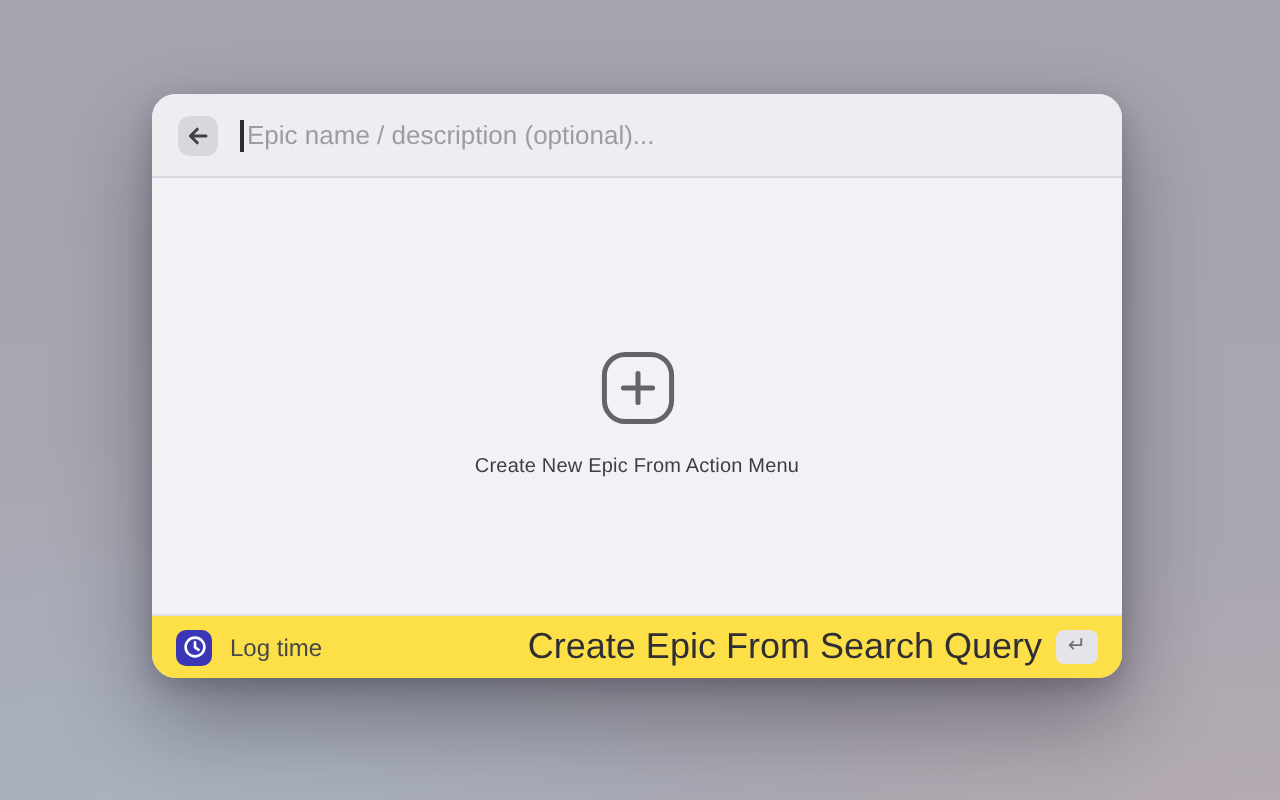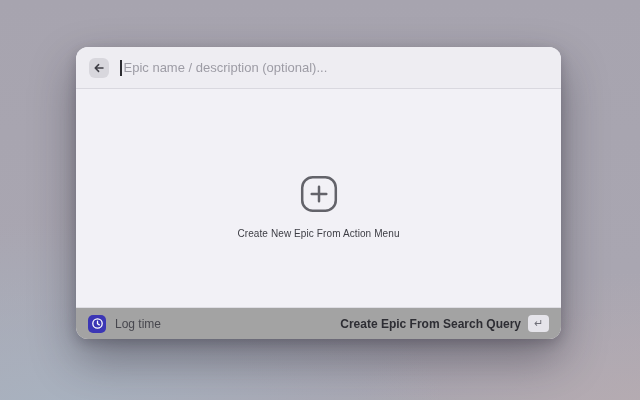--- a/index.html
+++ b/index.html
@@ -91,21 +91,21 @@
     letter-spacing: 0.1px;
   }
 
   
   .dlg-footer {
     height: 32px;
     flex: 0 0 32px;
     display: flex;
     align-items: center;
     padding: 0 12px;
-    background: #a3a3a3;
+    background: #fde047;
     border-top: 1px solid #dedde3;
   }
   .footer-left {
     display: flex;
     align-items: center;
     gap: 9px;
     cursor: pointer;
   }
   .clock-badge {
     width: 18px; height: 18px;
@@ -121,22 +121,22 @@
     color: #47474e;
   }
   .footer-spacer { flex: 1; }
   .footer-right {
     display: flex;
     align-items: center;
     gap: 7px;
     cursor: pointer;
   }
   .footer-right-label {
-    font-size: 12px;
-    font-weight: 700;
+    font-size: 18px;
+    font-weight: 400;
     color: #2e2e34;
   }
   .key-badge {
     min-width: 21px; height: 17px;
     padding: 0 4px;
     border-radius: 4px;
     background: #e5e4ea;
     display: flex;
     align-items: center;
     justify-content: center;

